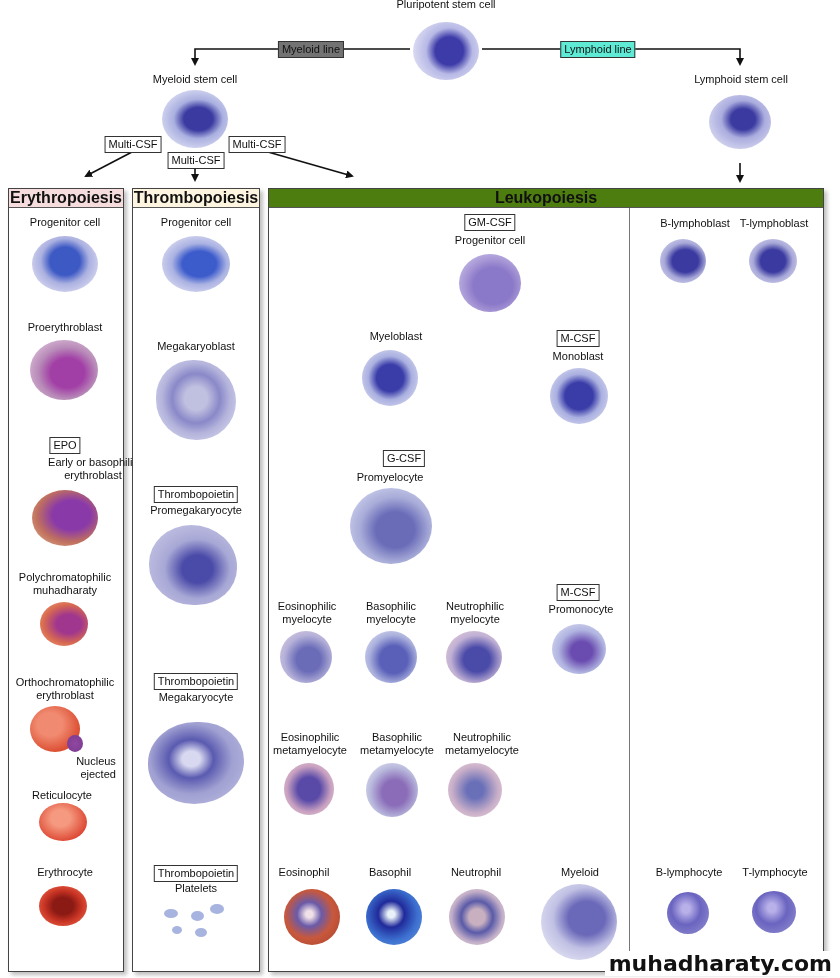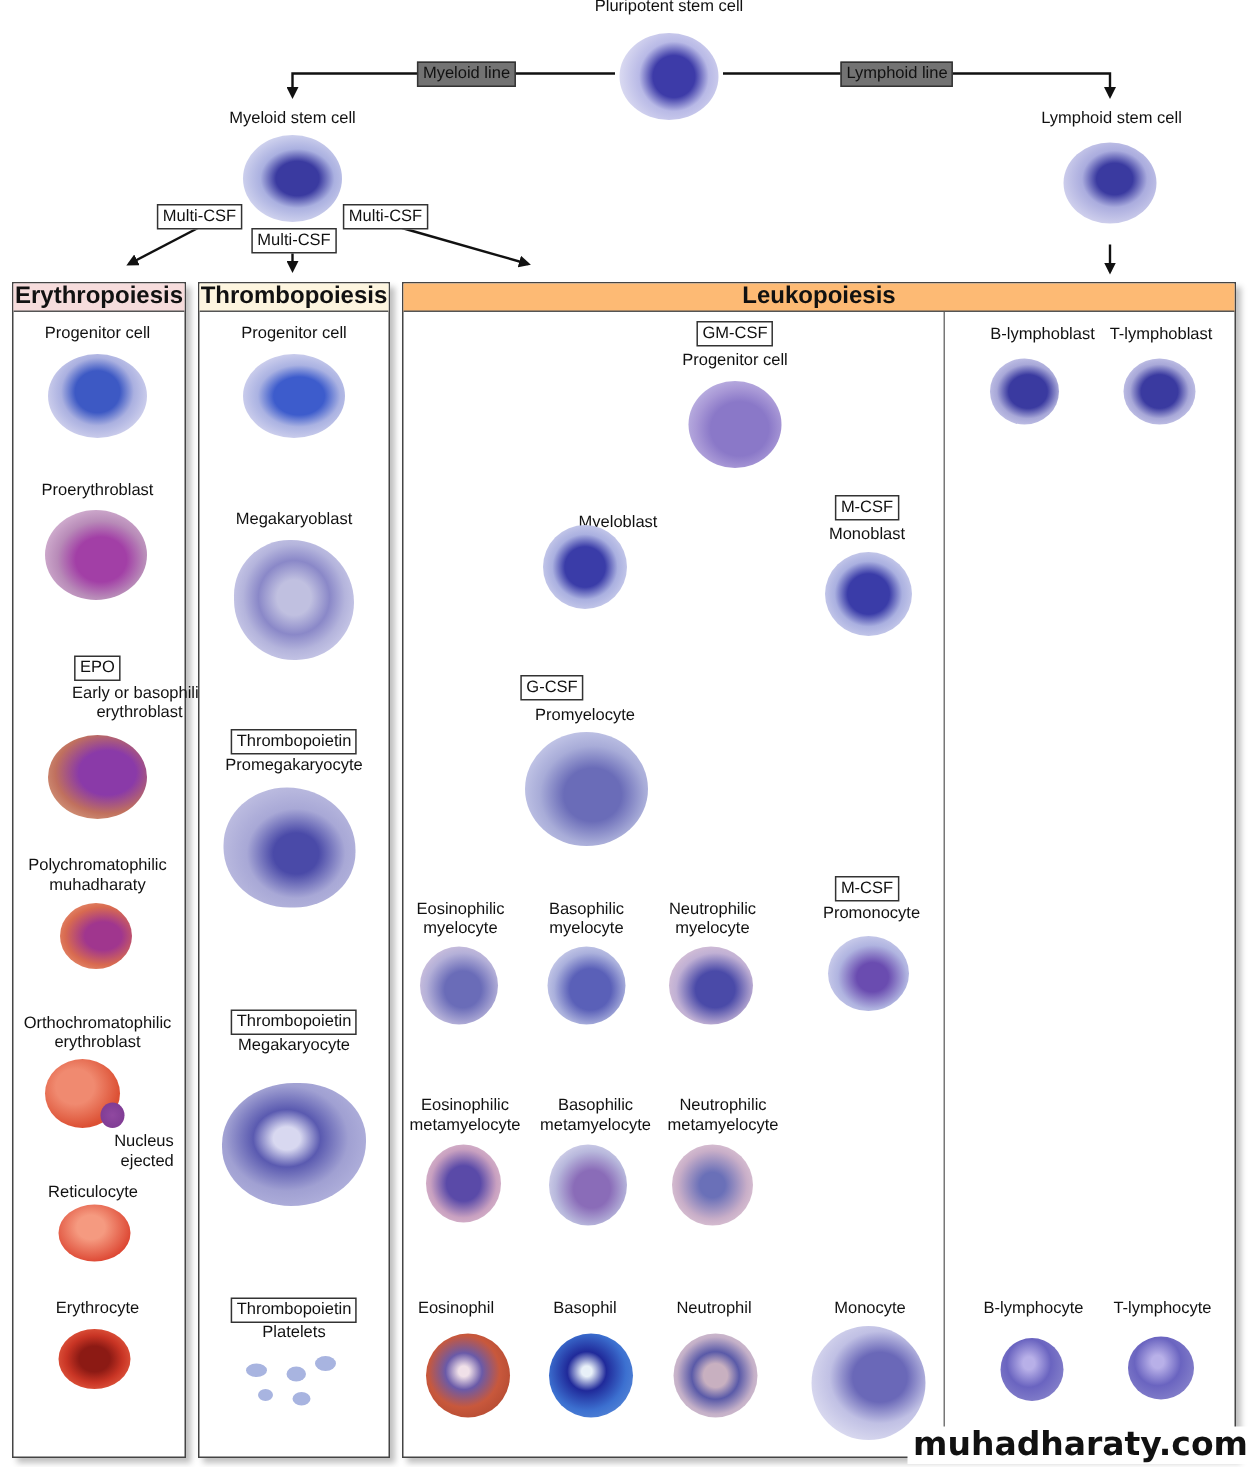--- a/index.html
+++ b/index.html
@@ -1,21 +1,21 @@
 <!DOCTYPE html>
 <html><head>
 <meta charset="utf-8">
 <style>
   html, body { margin:0; padding:0; }
   body { width:840px; height:978px; background:#ffffff; position:relative; overflow:hidden;
          font-family:"Liberation Sans", sans-serif; color:#111; }
   .lbl { position:absolute; font-size:11px; text-align:center; line-height:13px; white-space:nowrap; transform:translateX(-50%); }
   .box { position:absolute; font-size:11px; line-height:13px; border:1px solid #333; padding:1px 3px; background:#fff; transform:translateX(-50%); white-space:nowrap; }
   .box.tint { background:#737373; }
-  .box.tint2 { background:#737373; }
+  .box.tint2 { background:#5eead4; }
   .panel { position:absolute; border:1px solid #444; background:#fff; box-shadow:3px 3px 4px rgba(0,0,0,0.25); }
   .phead { position:absolute; left:0; right:0; top:0; height:18px; border-bottom:1px solid #555; font-weight:bold; font-size:16px; line-height:18px; text-align:center; }
   .cell { position:absolute; border-radius:50%; }
   svg.lines { position:absolute; left:0; top:0; width:840px; height:978px; pointer-events:none; }
   .watermark { position:absolute; right:4px; bottom:2px; font-family:"DejaVu Sans", sans-serif; font-weight:bold; font-size:22px; color:#111; background:#fff; padding:0 4px; }
 </style>
 </head>
 <body>
 
 <svg class="lines" viewBox="0 0 840 978">
@@ -119,32 +119,32 @@
 <div class="lbl" style="left:196px;top:882px;">Platelets</div>
 <div>
   <div class="cell" style="left:164px;top:909px;width:14px;height:9px;background:#a8b4e0;"></div>
   <div class="cell" style="left:191px;top:911px;width:13px;height:10px;background:#a8b4e0;"></div>
   <div class="cell" style="left:210px;top:904px;width:14px;height:10px;background:#a8b4e0;"></div>
   <div class="cell" style="left:172px;top:926px;width:10px;height:8px;background:#a8b4e0;"></div>
   <div class="cell" style="left:195px;top:928px;width:12px;height:9px;background:#a8b4e0;"></div>
 </div>
 
 <div class="panel" style="left:268px;top:188px;width:554px;height:782px;">
-  <div class="phead" style="background:#fdba74;text-align:center;">Leukopoiesis</div>
+  <div class="phead" style="background:#4d7c0f;text-align:center;">Leukopoiesis</div>
   <div style="position:absolute;left:360px;top:19px;bottom:0;border-left:1px solid #777;"></div>
 </div>
 <div class="box" style="left:490px;top:214px;">GM-CSF</div>
 <div class="lbl" style="left:490px;top:234px;">Progenitor cell</div>
 <div class="cell" style="left:459px;top:254px;width:62px;height:58px;background:radial-gradient(ellipse at 55% 55%, #8a78c8 0 40%, #a898d6 60%, #c4bce6 85%);"></div>
-<div class="lbl" style="left:412px;top:330px;margin-top:12px;">Myeloblast</div>
+<div class="lbl" style="left:396px;top:330px;">Myeloblast</div>
 <div class="cell" style="left:362px;top:350px;width:56px;height:56px;background:radial-gradient(ellipse at 50% 50%, #3a3ca8 0 34%, #aab0e0 55%, #d6d8f0 85%);"></div>
 <div class="box" style="left:578px;top:330px;">M-CSF</div>
 <div class="lbl" style="left:578px;top:350px;">Monoblast</div>
 <div class="cell" style="left:550px;top:368px;width:58px;height:56px;background:radial-gradient(ellipse at 50% 50%, #3a3ca8 0 34%, #aab0e0 55%, #d6d8f0 85%);"></div>
-<div class="box" style="left:368px;top:450px;">G-CSF</div>
+<div class="box" style="left:404px;top:450px;">G-CSF</div>
 <div class="lbl" style="left:390px;top:471px;">Promyelocyte</div>
 <div class="cell" style="left:350px;top:488px;width:82px;height:76px;background:radial-gradient(ellipse at 55% 55%, #6a6cb8 0 30%, #a8acd8 55%, #cfd2ee 85%);"></div>
 <div class="lbl" style="left:307px;top:600px;white-space:pre;">Eosinophilic
 myelocyte</div>
 <div class="lbl" style="left:391px;top:600px;white-space:pre;">Basophilic
 myelocyte</div>
 <div class="lbl" style="left:475px;top:600px;white-space:pre;">Neutrophilic
 myelocyte</div>
 <div class="cell" style="left:280px;top:631px;width:52px;height:52px;background:radial-gradient(ellipse at 55% 55%, #6a6cb8 0 30%, #b4b0d8 60%, #d8c8e0 85%);"></div>
 <div class="cell" style="left:365px;top:631px;width:52px;height:52px;background:radial-gradient(ellipse at 55% 55%, #5a60b8 0 34%, #aab0dc 60%, #d4d6ee 85%);"></div>
@@ -157,21 +157,21 @@
 <div class="lbl" style="left:397px;top:731px;white-space:pre;">Basophilic
 metamyelocyte</div>
 <div class="lbl" style="left:482px;top:731px;white-space:pre;">Neutrophilic
 metamyelocyte</div>
 <div class="cell" style="left:284px;top:763px;width:50px;height:52px;background:radial-gradient(ellipse at 50% 50%, #5a4aa8 0 32%, #c8a0c0 62%, #e0c0d0 85%);"></div>
 <div class="cell" style="left:366px;top:763px;width:52px;height:54px;background:radial-gradient(ellipse at 55% 55%, #8a6cb8 0 30%, #b8b8dc 60%, #dcdcf0 85%);"></div>
 <div class="cell" style="left:448px;top:763px;width:54px;height:54px;background:radial-gradient(ellipse at 50% 50%, #6a70b8 0 22%, #c8aec8 60%, #e4ccd8 85%);"></div>
 <div class="lbl" style="left:304px;top:866px;">Eosinophil</div>
 <div class="lbl" style="left:390px;top:866px;">Basophil</div>
 <div class="lbl" style="left:476px;top:866px;">Neutrophil</div>
-<div class="lbl" style="left:580px;top:866px;">Monocyte</div>
+<div class="lbl" style="left:580px;top:866px;">Myeloid</div>
 <div class="cell" style="left:284px;top:889px;width:56px;height:56px;background:radial-gradient(ellipse at 45% 45%, #f0e0e8 0 8%, #6a5aa8 28%, #c8583c 55%, #b04830 85%);"></div>
 <div class="cell" style="left:366px;top:889px;width:56px;height:56px;background:radial-gradient(ellipse at 45% 45%, #e8f0f8 0 8%, #202a9a 30%, #3c70d0 60%, #5a8ad8 85%);"></div>
 <div class="cell" style="left:449px;top:889px;width:56px;height:56px;background:radial-gradient(ellipse at 50% 50%, #c8b0c0 0 20%, #5a5aa8 40%, #c4b0c8 65%, #dcc8d4 85%);"></div>
 <div class="cell" style="left:541px;top:884px;width:76px;height:76px;background:radial-gradient(ellipse at 60% 45%, #6a68b8 0 28%, #c0c0e4 52%, #e4e4f4 85%);"></div>
 
 <div class="lbl" style="left:683px;top:217px;margin-left:12px;">B-lymphoblast</div>
 <div class="lbl" style="left:774px;top:217px;">T-lymphoblast</div>
 <div class="cell" style="left:660px;top:239px;width:46px;height:44px;background:radial-gradient(ellipse at 55% 50%, #3a3aa0 0 36%, #a8a8d8 58%, #d0d0ee 85%);"></div>
 <div class="cell" style="left:749px;top:239px;width:48px;height:44px;background:radial-gradient(ellipse at 50% 50%, #3a3aa0 0 36%, #a8a8d8 58%, #d0d0ee 85%);"></div>
 <div class="lbl" style="left:689px;top:866px;">B-lymphocyte</div>

